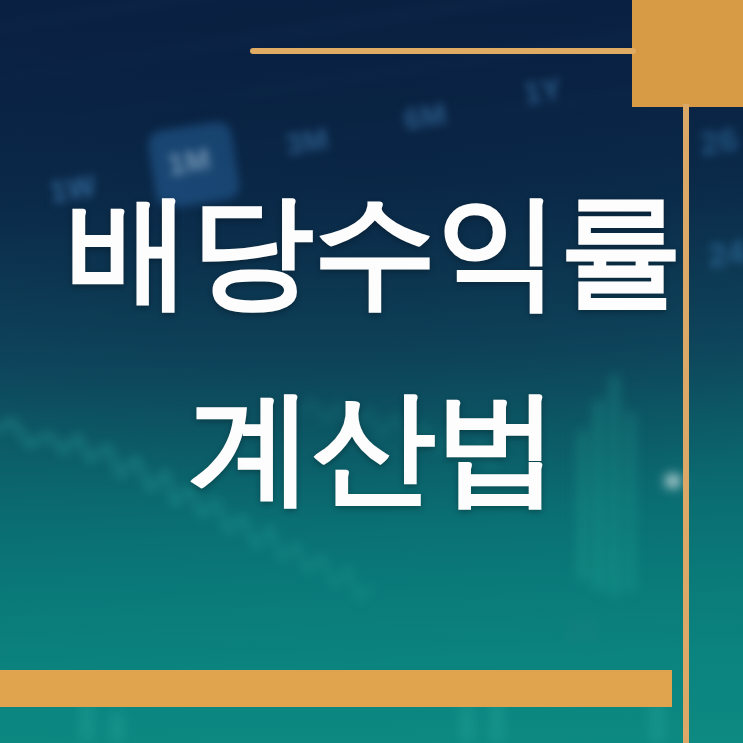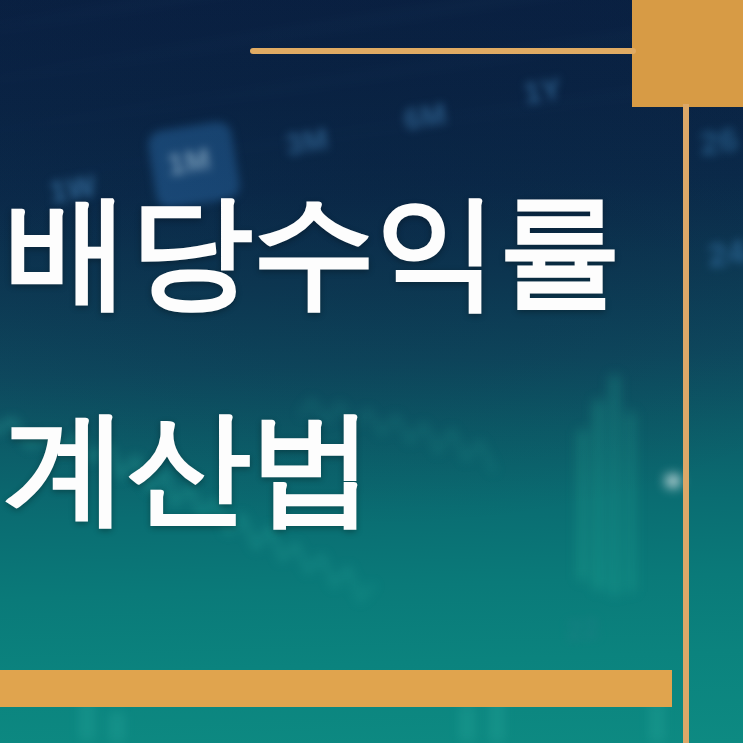--- a/index.html
+++ b/index.html
@@ -135,34 +135,35 @@
     height: 37px;
     background: #e0a44e;
   }
 
   
   .headline {
     position: absolute;
     left: 0;
     top: 188px;
     width: 743px;
+    text-align: center;
     color: #fdfdfd;
     font-weight: 700;
     line-height: 1.0;
     letter-spacing: -1px;
     text-shadow: 0 2px 6px rgba(0,0,0,.30);
   }
   .line1 {
     font-size: 124px;
     padding-left: 6px;
     white-space: nowrap;
   }
   .line2 {
     font-size: 124px;
-    margin-top: 92px;
+    margin-top: 72px;
     padding-left: 4px;
     white-space: nowrap;
   }
 </style>
 </head>
 <body>
 
 <div id="card">
 
   <div class="bg-gradient"></div>

